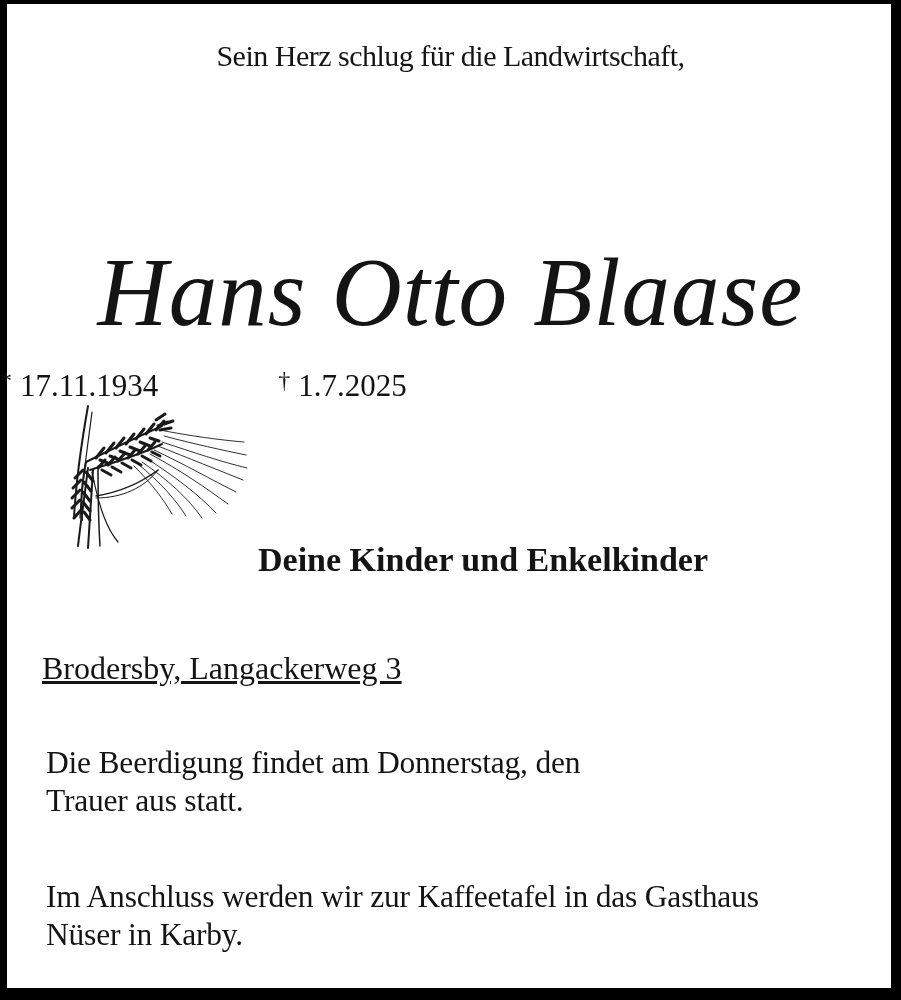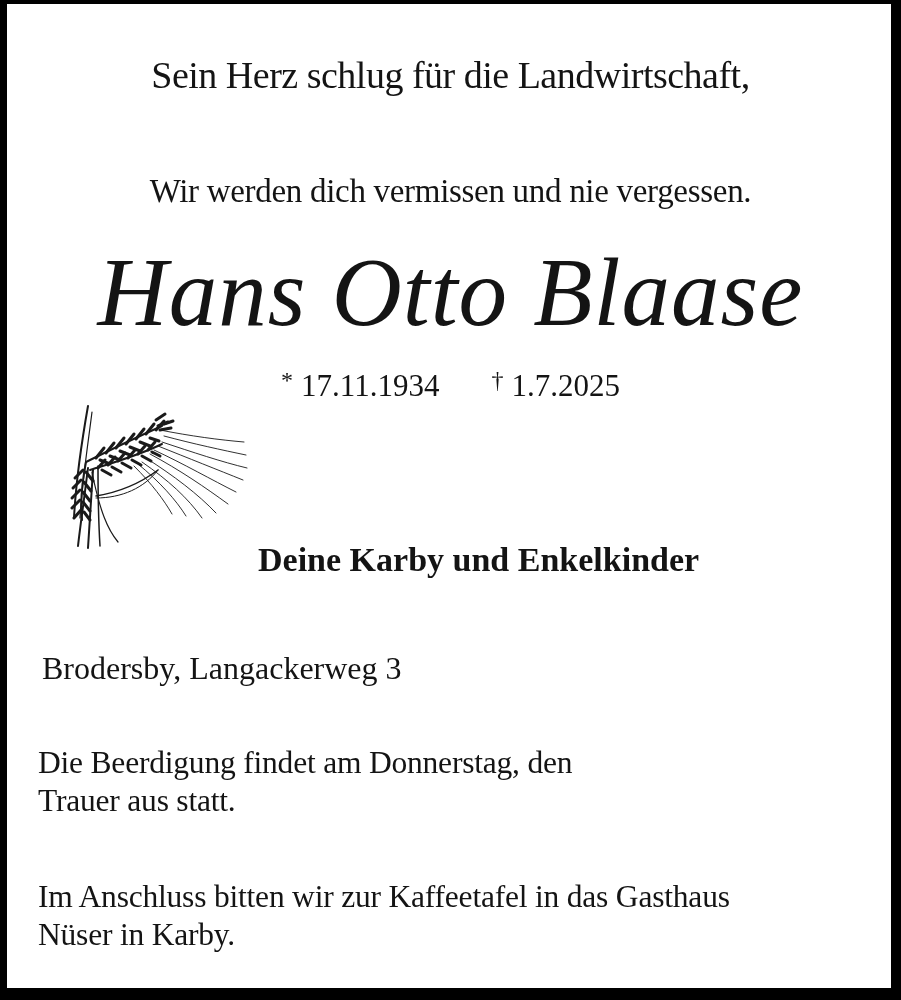--- a/index.html
+++ b/index.html
@@ -21,41 +21,40 @@
   .paper{
     position:absolute;
     top:4px;left:7px;right:10px;bottom:12px;
     background:var(--paper);
   }
   .abs{position:absolute;z-index:2;}
   .centered{left:0;width:100%;text-align:center;}
 
   .epitaph{
     top:38px;
-    font-size:38px;line-height:35px;
+    font-size:30px;line-height:35px;
     letter-spacing:-0.5px;
-    margin-top:20px;
   }
   .farewell{
     top:172px;
     font-size:33px;line-height:38px;
     letter-spacing:-0.3px;
   }
   .deceased-name{
     top:238px;
     font-style:italic;
     font-weight:normal;
     font-size:97px;line-height:110px;
     letter-spacing:1px;
     margin:0;
   }
   .dates{
     top:364px;
     font-size:31px;line-height:44px;
-    display:flex;justify-content:center;gap:52px;
+    display:flex;justify-content:flex-start;gap:120px;
     left:0;width:100%;
   }
   .dates .sym{
     font-size:24px;
     position:relative;top:-8px;
     padding-right:8px;
   }
   .wheat{
     top:400px;left:30px;
     width:220px;height:152px;
@@ -64,41 +63,40 @@
     top:486px;left:258px;
     font-size:31px;line-height:36px;
   }
   .mourners{
     top:540px;left:258px;
     font-size:34px;line-height:40px;
     font-weight:bold;
   }
   .address{
     top:648px;left:42px;
-    font-size:32px;line-height:40px;
+    font-size:32px;line-height:40px;text-decoration:underline;
   }
   .paragraph{
-    left:38px;right:50px;
+    left:46px;right:50px;
     font-size:31.5px;line-height:38px;
     letter-spacing:-0.2px;
   }
   .funeral{top:744px;}
   .reception{top:878px;}
 </style>
 </head>
 <body>
 
 <div class="clipping">
   <div class="paper"></div>
 
   <div class="abs centered epitaph">
     <div>Sein Herz schlug für die Landwirtschaft,</div>
   </div>
 
-  <div class="abs centered farewell">Wir werden dich vermissen und nie vergessen.</div>
 
   <h1 class="abs centered deceased-name">Hans Otto Blaase</h1>
 
   <div class="abs dates">
     <span>
       <span class="sym">*</span><span>17.11.1934</span>
     </span>
     <span>
       <span class="sym">†</span><span>1.7.2025</span>
     </span>
@@ -173,26 +171,26 @@
       <path d="M128,46 C158,58 188,70 213,80"></path>
       <path d="M124,50 C154,64 182,80 206,92"></path>
       <path d="M120,54 C150,70 176,88 198,104"></path>
       <path d="M116,58 C144,76 168,94 186,113"></path>
       <path d="M112,62 C138,80 158,98 172,118"></path>
       <path d="M108,64 C130,82 146,100 156,116"></path>
       <path d="M104,66 C122,84 134,100 142,114"></path>
     </g>
   </svg>
 
-  <div class="abs mourners">Deine Karby und Enkelkinder</div>
+  <div class="abs mourners">Deine Kinder und Enkelkinder</div>
 
   <div class="abs address">Brodersby, Langackerweg 3</div>
 
   <div class="abs paragraph funeral">
     <div>Die Beerdigung findet am Donnerstag, den</div>
     <div>Trauer aus statt.</div>
   </div>
 
   <div class="abs paragraph reception">
-    <div>Im Anschluss bitten wir zur Kaffeetafel in das Gasthaus</div>
+    <div>Im Anschluss werden wir zur Kaffeetafel in das Gasthaus</div>
     <div>Nüser in Karby.</div>
   </div>
 </div>
 
 </body></html>

